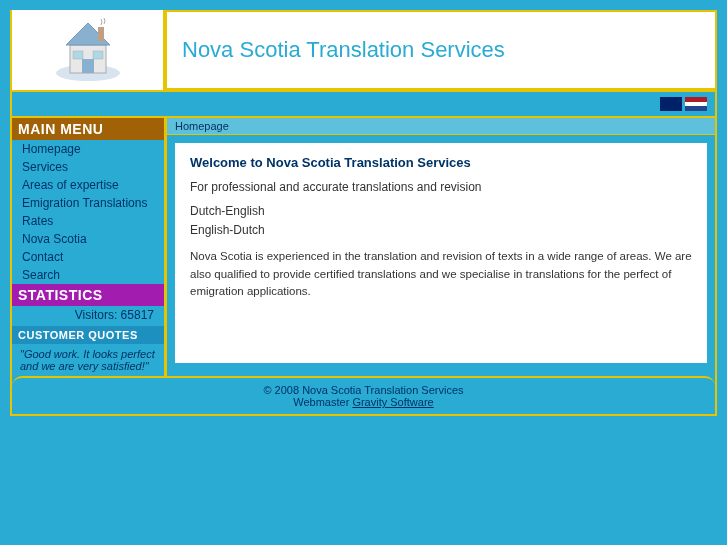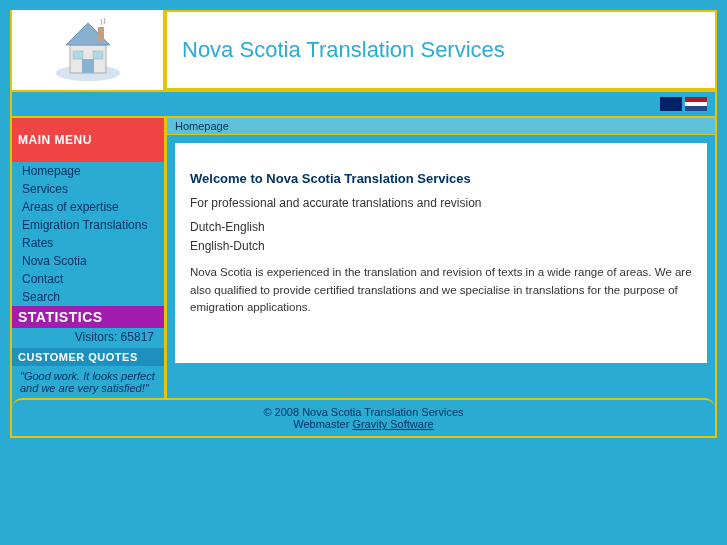--- a/index.html
+++ b/index.html
@@ -77,25 +77,25 @@
       display: flex;
     }
     
     #sidebar {
       width: 155px;
       min-width: 155px;
       background: #29ABD4;
       border-right: 3px solid #E8C400;
     }
     .sidebar-section-header {
-      background: #ef4444;
+      background: #a16207;
       color: #fff;
       font-weight: bold;
-      font-size: 12px;
-      padding: 15px 6px;
+      font-size: 14px;
+      padding: 3px 6px;
       letter-spacing: 0.5px;
     }
     .sidebar-nav a {
       display: block;
       color: #003366;
       text-decoration: none;
       padding: 2px 10px;
       font-size: 12px;
     }
     .statistics-section {
@@ -136,21 +136,21 @@
     #breadcrumb-bar {
       background: #5FC0DC;
       padding: 2px 8px;
       font-size: 11px;
       color: #003366;
       border-bottom: 1px solid #E8C400;
     }
     #content-inner {
       background: #fff;
       margin: 8px;
-      padding: 28px 15px;
+      padding: 12px 15px;
       min-height: 220px;
     }
     #welcome-title {
       font-size: 13px;
       font-weight: bold;
       color: #003366;
       margin-bottom: 8px;
     }
     .content-text {
       color: #333;
@@ -244,21 +244,21 @@
 
     <div id="content">
       <div id="breadcrumb-bar">Homepage</div>
       <div id="content-inner">
         <div id="welcome-title">Welcome to Nova Scotia Translation Services</div>
         <p class="content-text">For professional and accurate translations and revision</p>
         <div>
           <div class="lang-item">Dutch-English</div>
           <div class="lang-item">English-Dutch</div>
         </div>
-        <p id="content-description">Nova Scotia is experienced in the translation and revision of texts in a wide range of areas. We are also qualified to provide certified translations and we specialise in translations for the purpose of emigration applications.</p>
+        <p id="content-description">Nova Scotia is experienced in the translation and revision of texts in a wide range of areas. We are also qualified to provide certified translations and we specialise in translations for the perfect of emigration applications.</p>
       </div>
     </div>
   </div>
 
   <div id="footer">
     <div>© 2008 Nova Scotia Translation Services</div>
     <div>
       <span>Webmaster</span>
       <a href="#">Gravity Software</a>
     </div>

